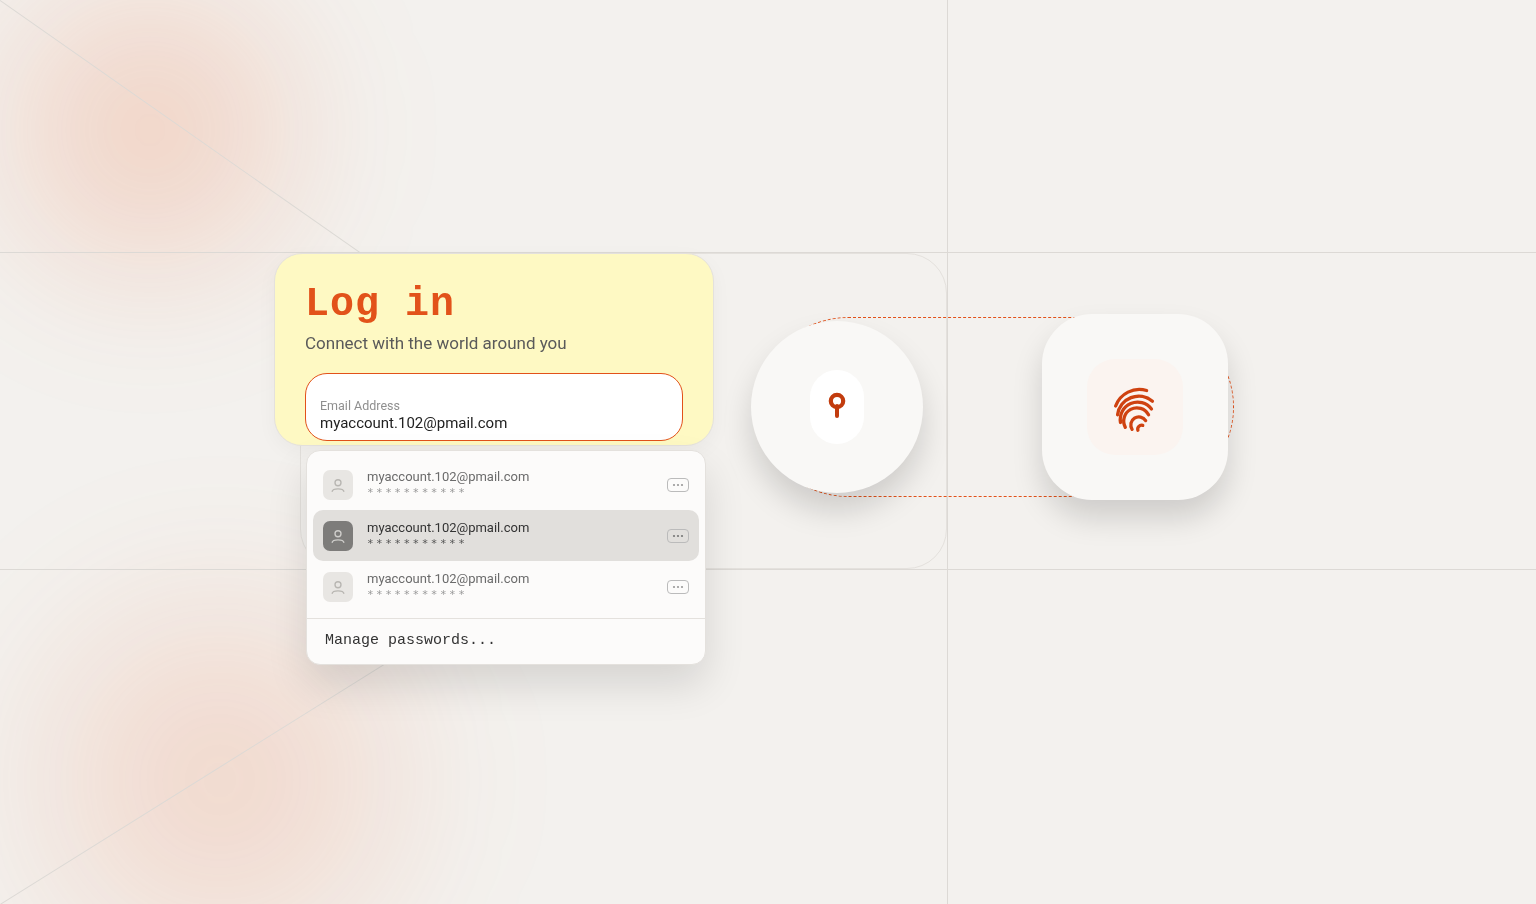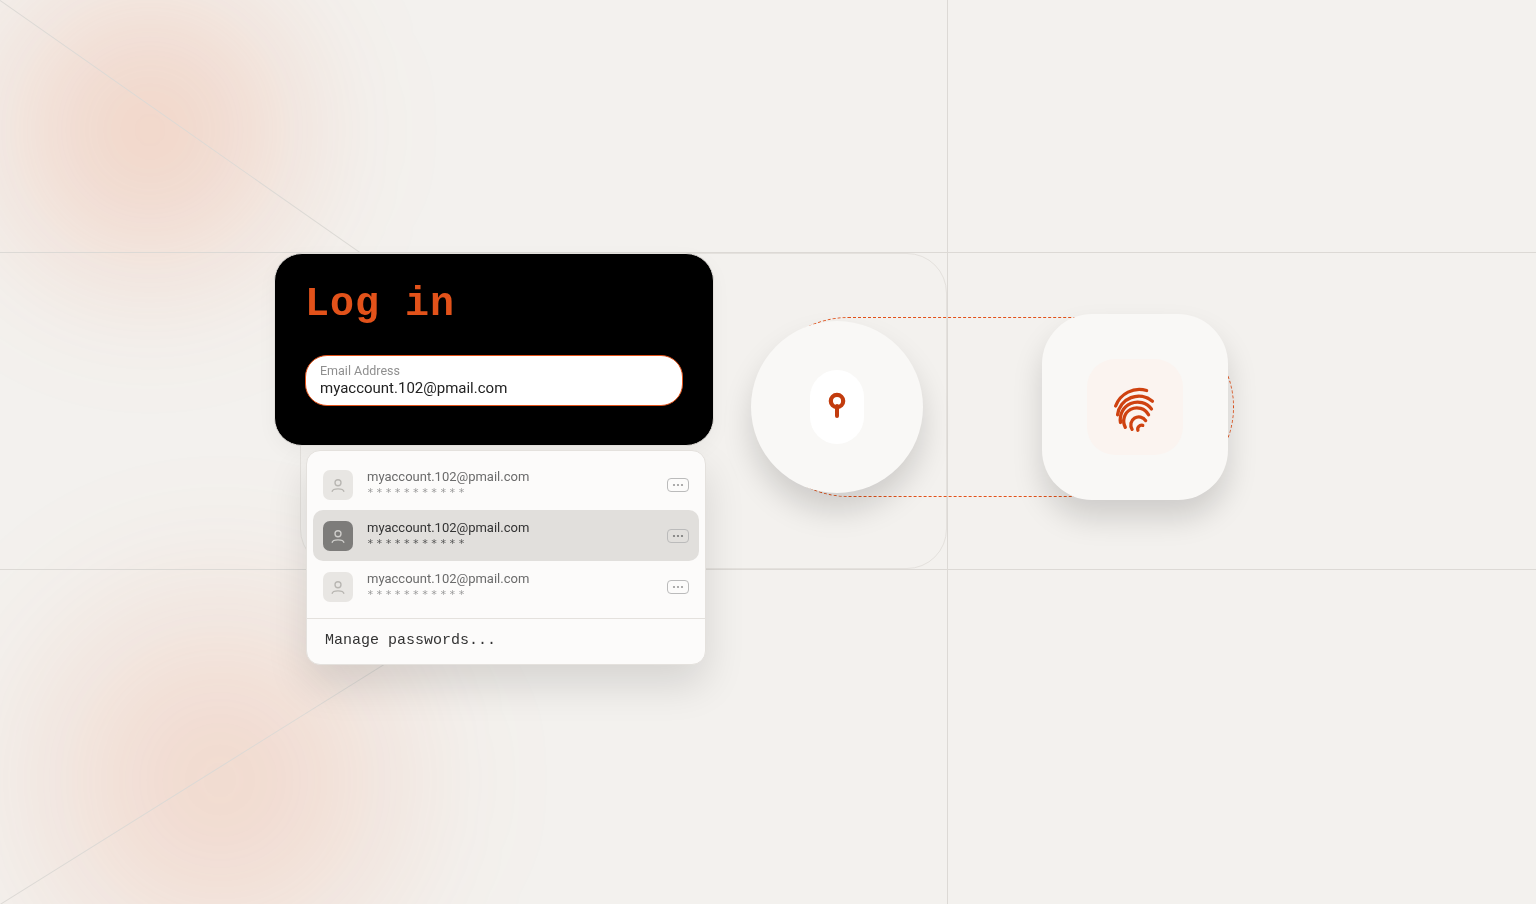--- a/index.html
+++ b/index.html
@@ -51,44 +51,44 @@
     background: #f3f1ee;
     border: 1px solid #e4e1dd;
     border-radius: 40px;
   }
 
   
   .login-card {
     position: absolute;
     left: 274px; top: 253px;
     width: 440px; height: 193px;
-    background: #000000;
+    background: #fef9c3;
     border: 1px solid #e4e1dd;
     border-radius: 28px;
     padding: 28px 30px 20px;
     box-shadow: 0 6px 20px rgba(0,0,0,0.04);
     z-index: 3;
   }
   .login-title {
     font-family: "Courier New", Courier, monospace;
     font-weight: 600;
     font-size: 40px;
     color: #e2521a;
     letter-spacing: 1px;
   }
   .login-sub {
     margin-top: 6px;
     font-size: 17px;
     color: #5a5a5a;
   }
   .email-field {
-    margin-top: 28px;
+    margin-top: 20px;
     border: 1.6px solid #e2521a;
     border-radius: 22px;
-    padding: 7px 14px 8px;
+    padding: 24px 14px 8px;
     background: #fff;
     position: relative;
   }
   .email-label {
     font-size: 12.5px;
     color: #8f8f8f;
   }
   .email-input {
     border: none;
     outline: none;
@@ -256,20 +256,21 @@
         <path d="M29 55 A8 8 0 0 1 43 46"></path>
         <path d="M12 31 A26 26 0 0 1 44 15"></path>
         <path d="M35 56 A4 4 0 0 1 40 51"></path>
       </g>
     </svg>
   </div>
 </div>
 
 <div class="login-card">
   <div class="login-title">Log in</div>
+  <div class="login-sub">Connect with the world around you</div>
   <div class="email-field">
     <div class="email-label">Email Address</div>
     <input class="email-input" type="text" value="myaccount.102@pmail.com" style="">
   </div>
 </div>
 
 <div class="autofill">
   <div class="cred-row">
     <div class="avatar avatar-light">
       <svg viewBox="0 0 24 24">

